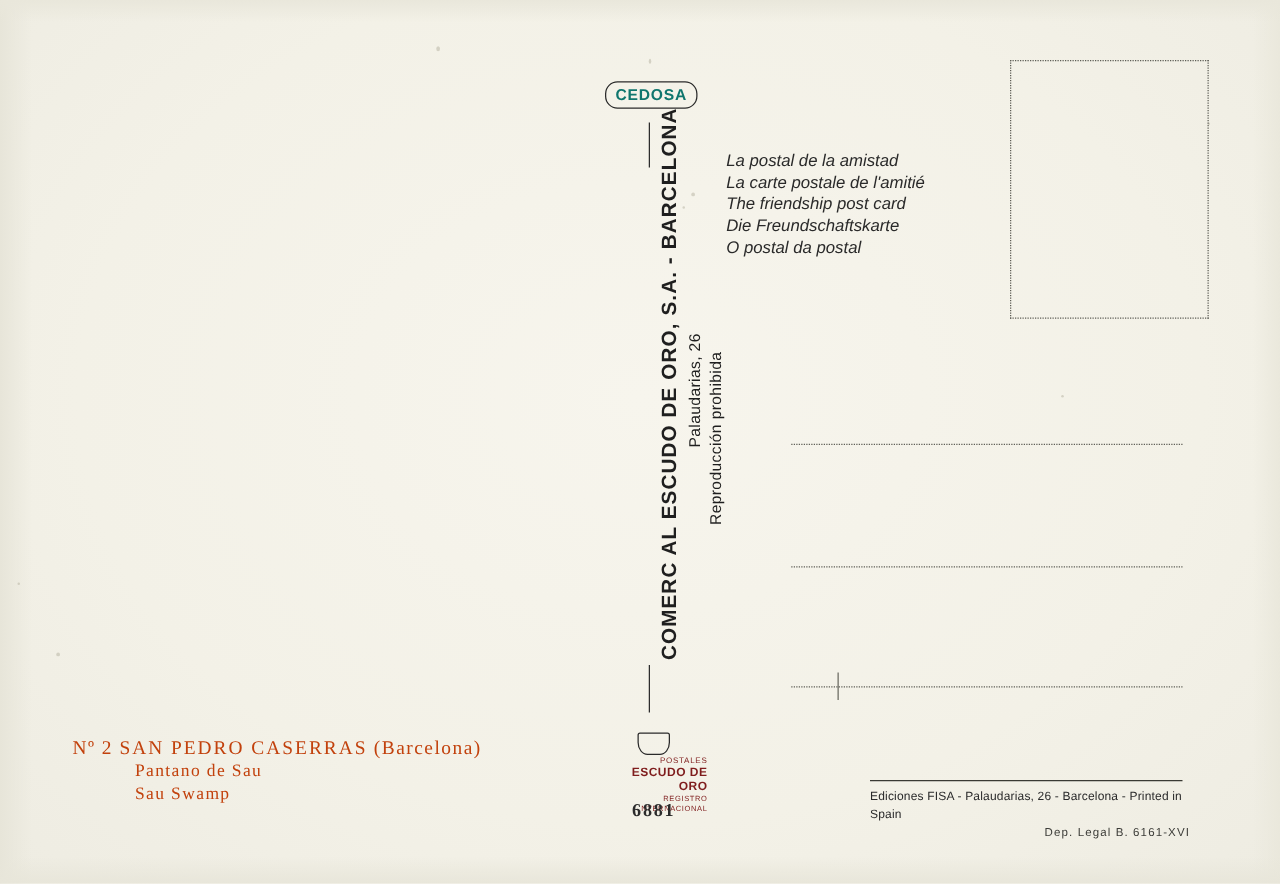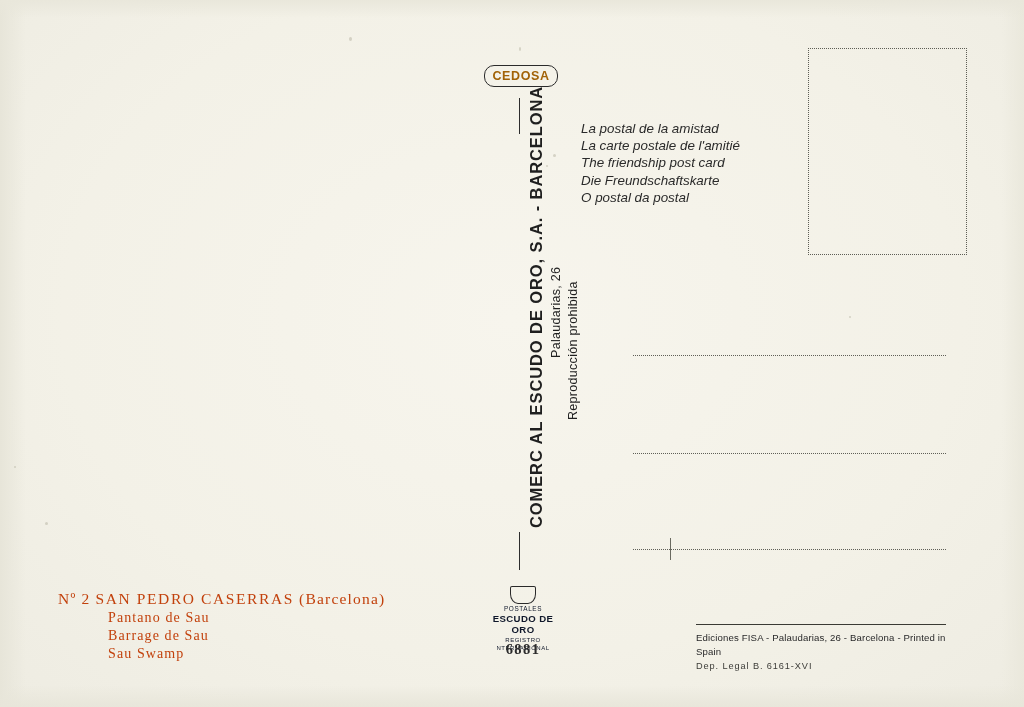--- a/index.html
+++ b/index.html
@@ -65,21 +65,21 @@
     height: 20px;
     border: 1.3px solid #2b2b2b;
     border-radius: 10px;
     display: flex;
     align-items: center;
     justify-content: center;
     font-family: "Liberation Sans", sans-serif;
     font-size: 12.5px;
     font-weight: bold;
     letter-spacing: .6px;
-    color: #a16207;
+    color: #0f766e;
   }
 
   
   #center-rule {
     position: absolute;
     left: 519px;
     top: 98px;
     width: 1.4px;
     height: 36px;
     background: #2d2d2d;
@@ -185,20 +185,21 @@
     font-size: 9.6px;
     line-height: 14px;
     color: #29292a;
     letter-spacing: .15px;
     font-family: "Liberation Sans", sans-serif;
   }
   #credits .legal {
     color: #3c3c38;
     letter-spacing: .9px;
     font-size: 9.2px;
+    text-align: right;
   }
 
   
   #caption {
     position: absolute;
     left: 58px;
     top: 590px;
     color: #c2410c;
     font-family: "Liberation Serif", serif;
   }
@@ -215,22 +216,22 @@
     margin-top: 2px;
     white-space: nowrap;
   }
 
   
   #escudo-mark {
     position: absolute;
     left: 480px;
     top: 586px;
     width: 86px;
-    text-align: center;
-    color: #0f172a;
+    text-align: right;
+    color: #7f1d1d;
   }
   #escudo-shield {
     width: 24px;
     height: 16px;
     margin: 0 auto 1px auto;
     border: 1.3px solid #2a2a2a;
     border-top-width: 1.3px;
     border-radius: 2px 2px 8px 8px / 2px 2px 10px 10px;
   }
   #escudo-postales {
@@ -317,21 +318,20 @@
     <div class="legal">Dep. Legal B. 6161-XVI</div>
   </div>
 
   <div id="caption">
     <div id="caption-title">
       <span>Nº 2</span>
       <span class="place">SAN PEDRO CASERRAS</span>
       <span>(Barcelona)</span>
     </div>
     <div class="caption-sub">Pantano de Sau</div>
-    <div class="caption-sub">Barrage de Sau</div>
     <div class="caption-sub">Sau Swamp</div>
   </div>
 
   <div id="escudo-mark">
     <div id="escudo-shield"></div>
     <div id="escudo-postales">POSTALES</div>
     <div id="escudo-name">ESCUDO DE ORO</div>
     <div id="escudo-registro">REGISTRO NTERNACIONAL</div>
   </div>
 

